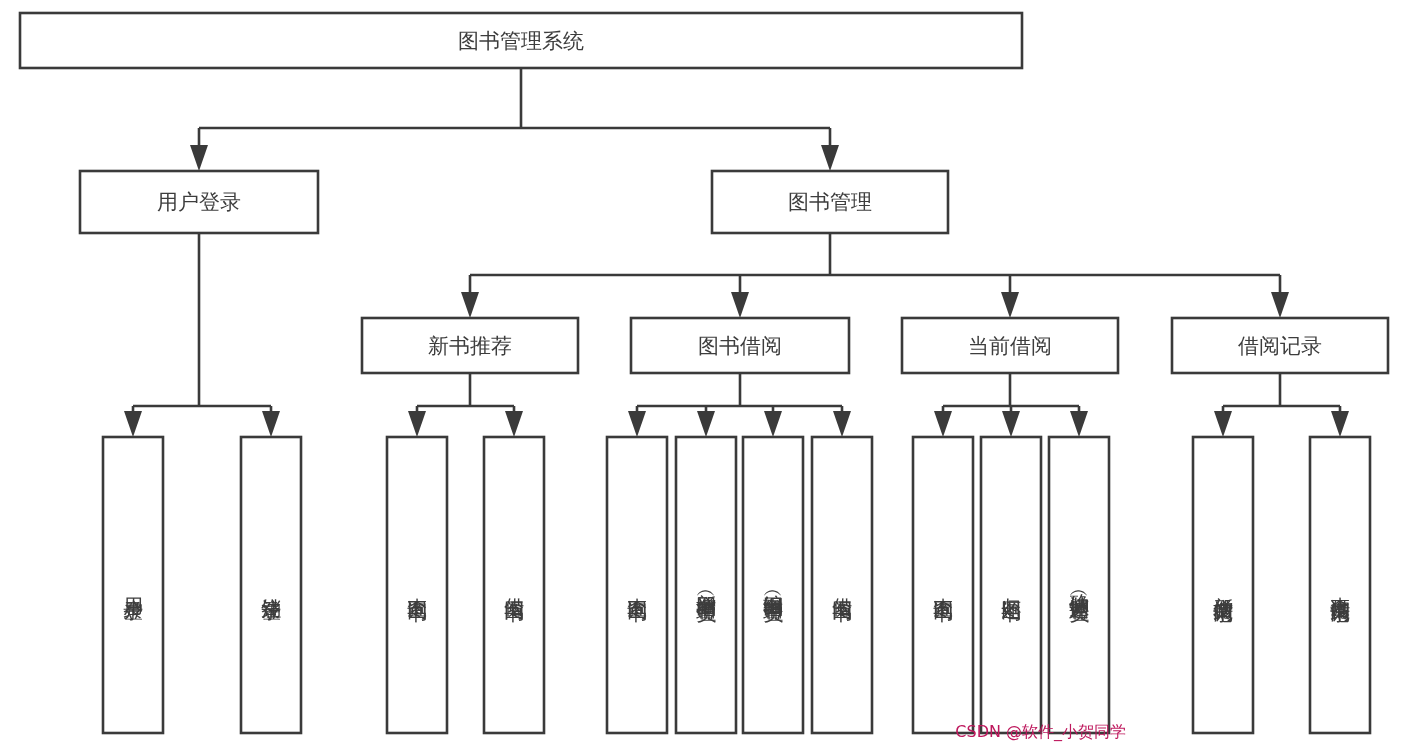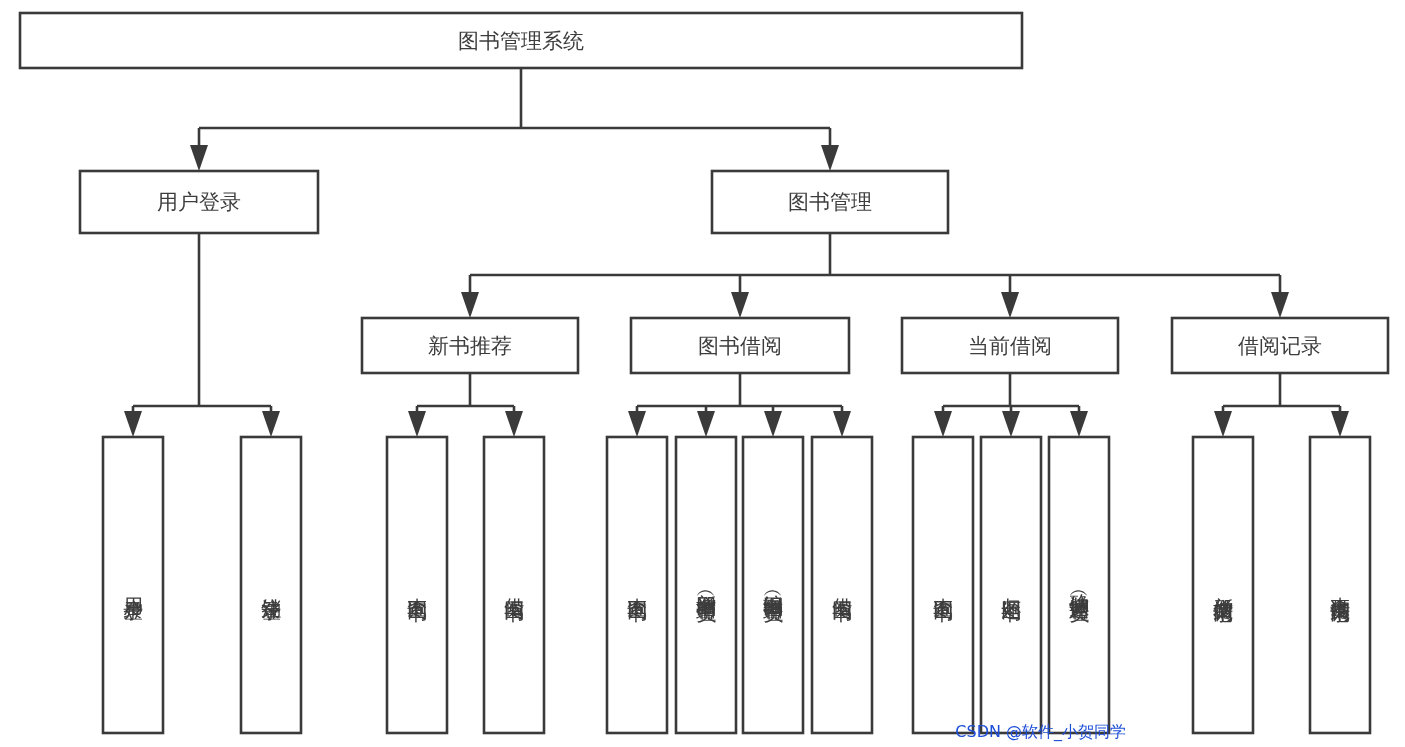--- a/index.html
+++ b/index.html
@@ -60,21 +60,21 @@
     white-space: nowrap;
     text-align: center;
     pointer-events: none;
   }
   .watermark {
     position: absolute;
     right: 8px;
     bottom: 4px;
     font-family: "DejaVu Sans", "Liberation Sans", sans-serif;
     font-size: 16px;
-    color: #1d4ed8;
+    color: #be185d;
     white-space: nowrap;
   }
 </style>
 </head>
 <body>
 
 <div id="diagram-root">
 
   <svg class="flow" viewBox="0 0 1405 747">
     <g id="edges">

